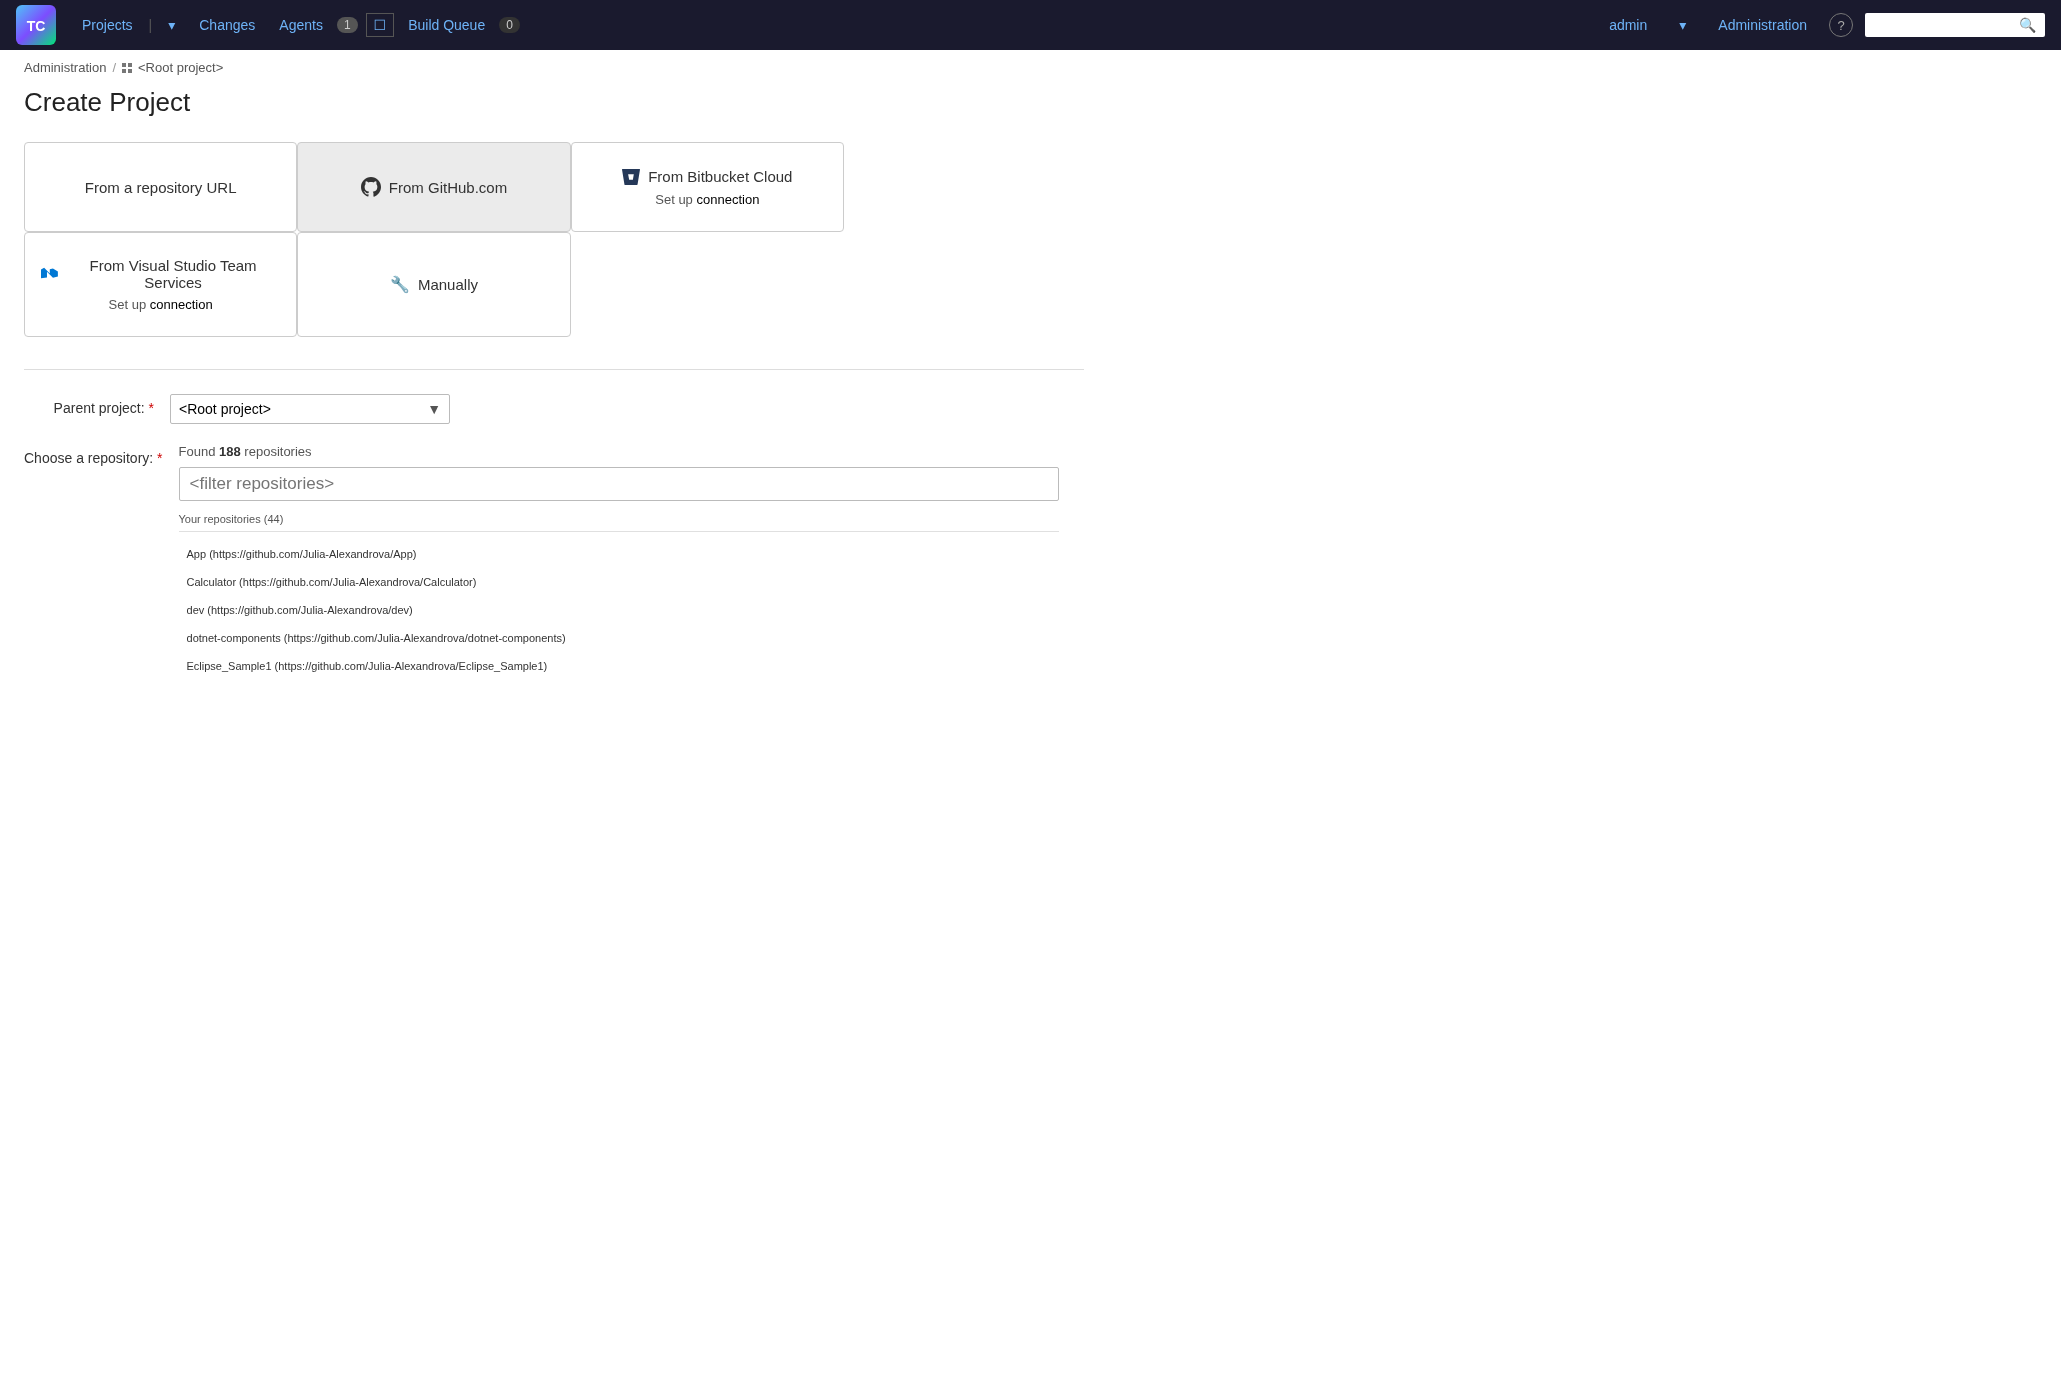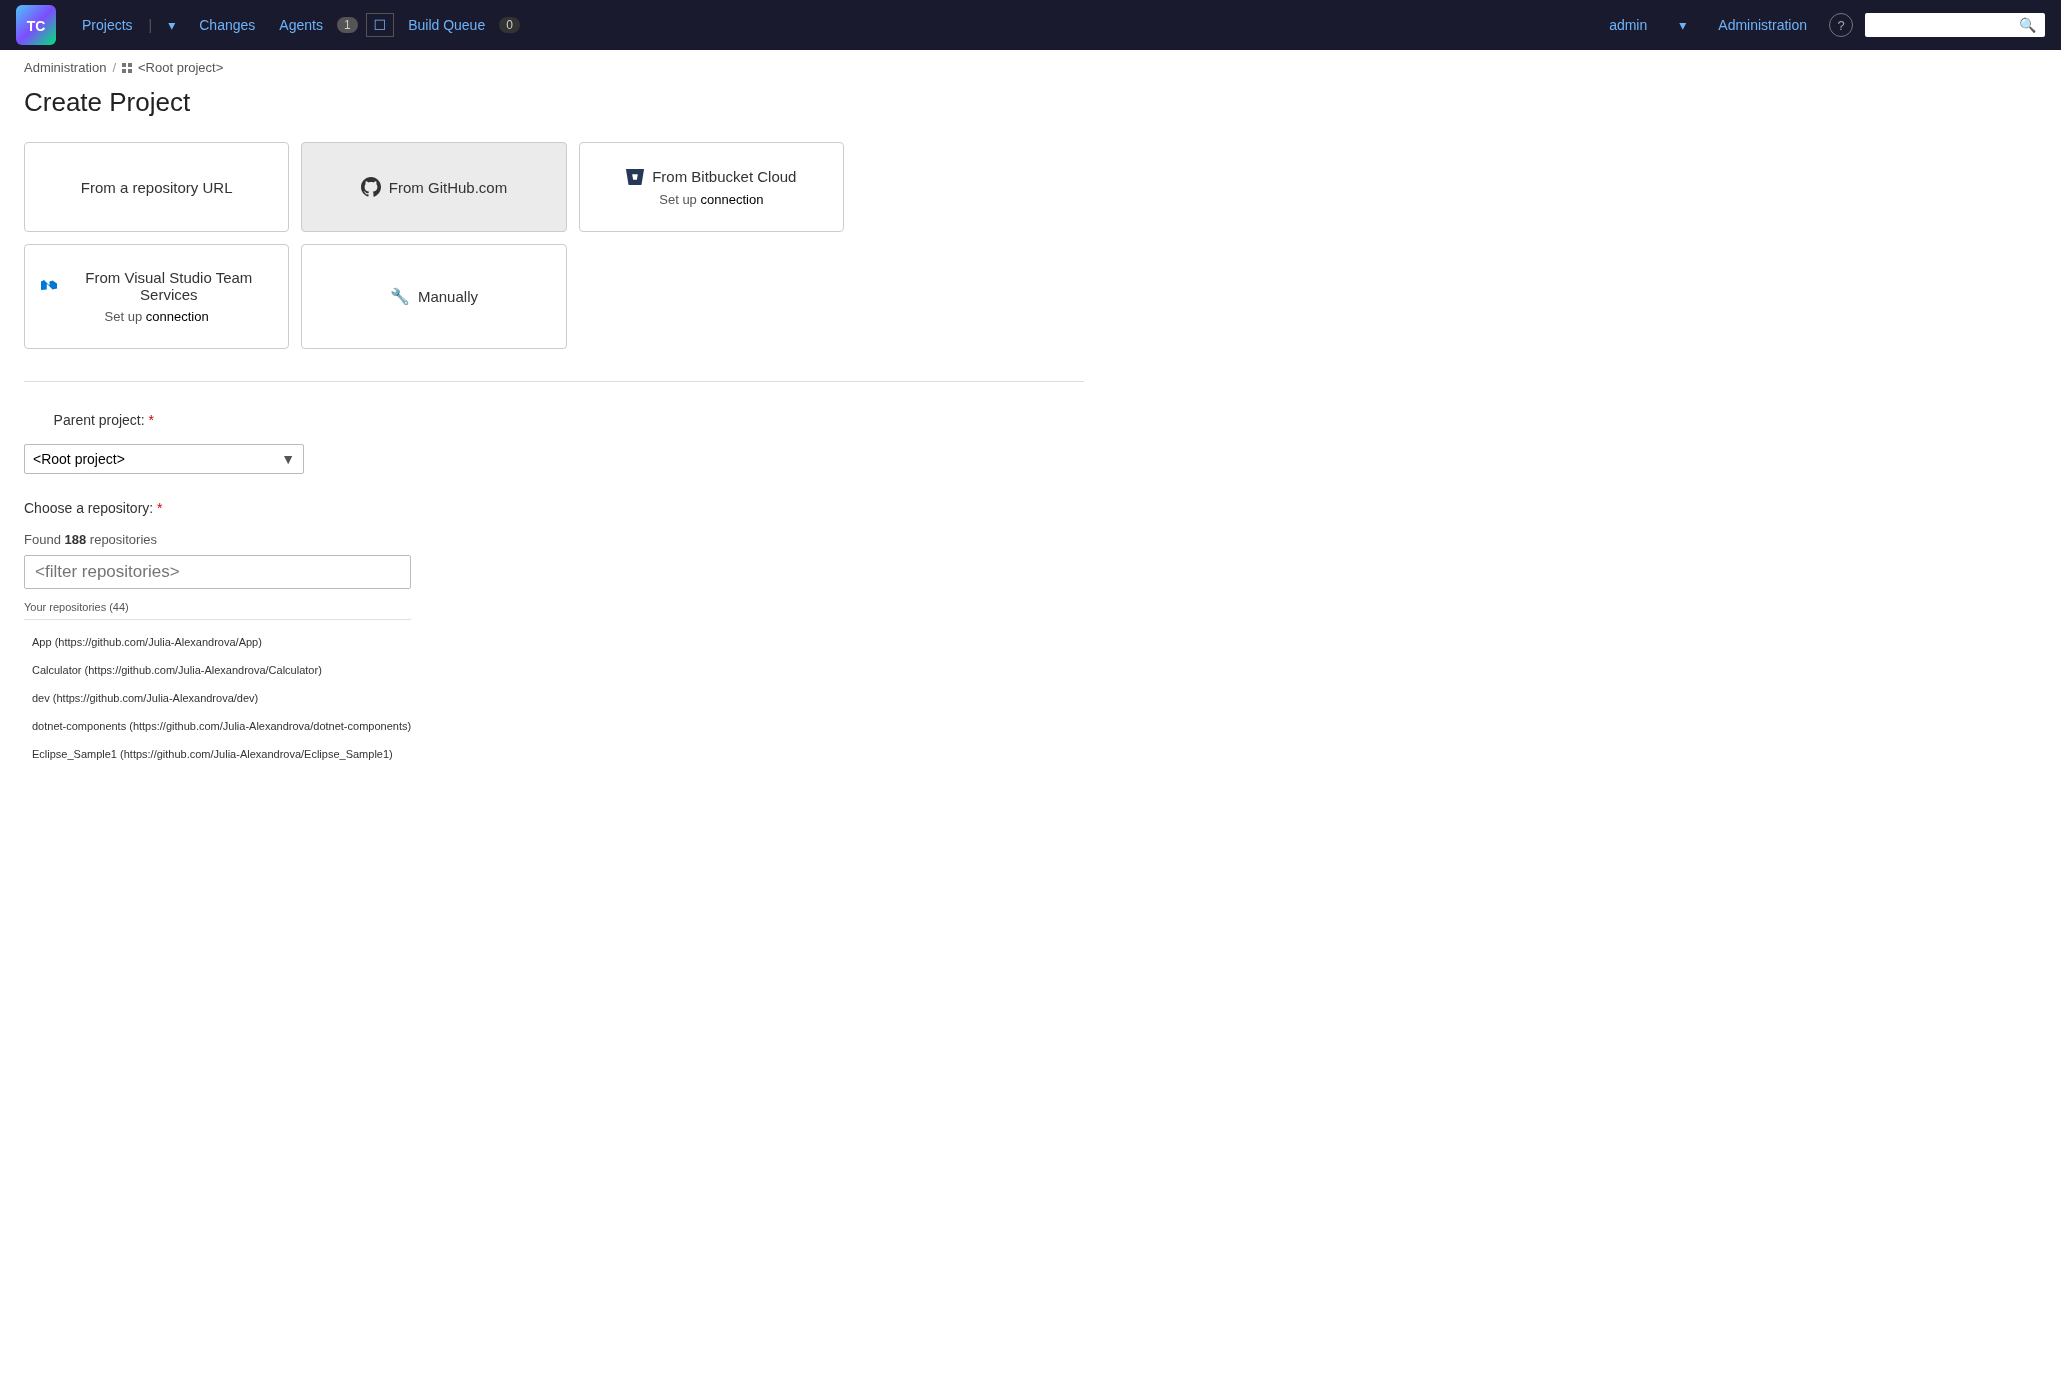--- a/index.html
+++ b/index.html
@@ -125,21 +125,20 @@
       font-size: 26px;
       font-weight: 400;
       color: #222;
       margin-bottom: 24px;
     }
 
     
     .cards-grid {
       display: grid;
       grid-template-columns: repeat(3, 1fr);
-      gap: 12px;
       max-width: 820px;
       margin-bottom: 32px;
     }
     .card {
       border: 1px solid #ccc;
       border-radius: 4px;
       padding: 24px 16px;
       display: flex;
       flex-direction: column;
       align-items: center;
@@ -176,21 +175,20 @@
 
     
     .form-section {
       max-width: 1060px;
     }
     .form-row {
       display: flex;
       align-items: flex-start;
       margin-bottom: 20px;
       gap: 16px;
-      flex-direction: column;
     }
     .form-label {
       min-width: 130px;
       padding-top: 6px;
       font-size: 14px;
       color: #333;
       text-align: right;
     }
     .required-star { color: #c00; }
     .form-control-wrap { flex: 1; max-width: 600px; }

